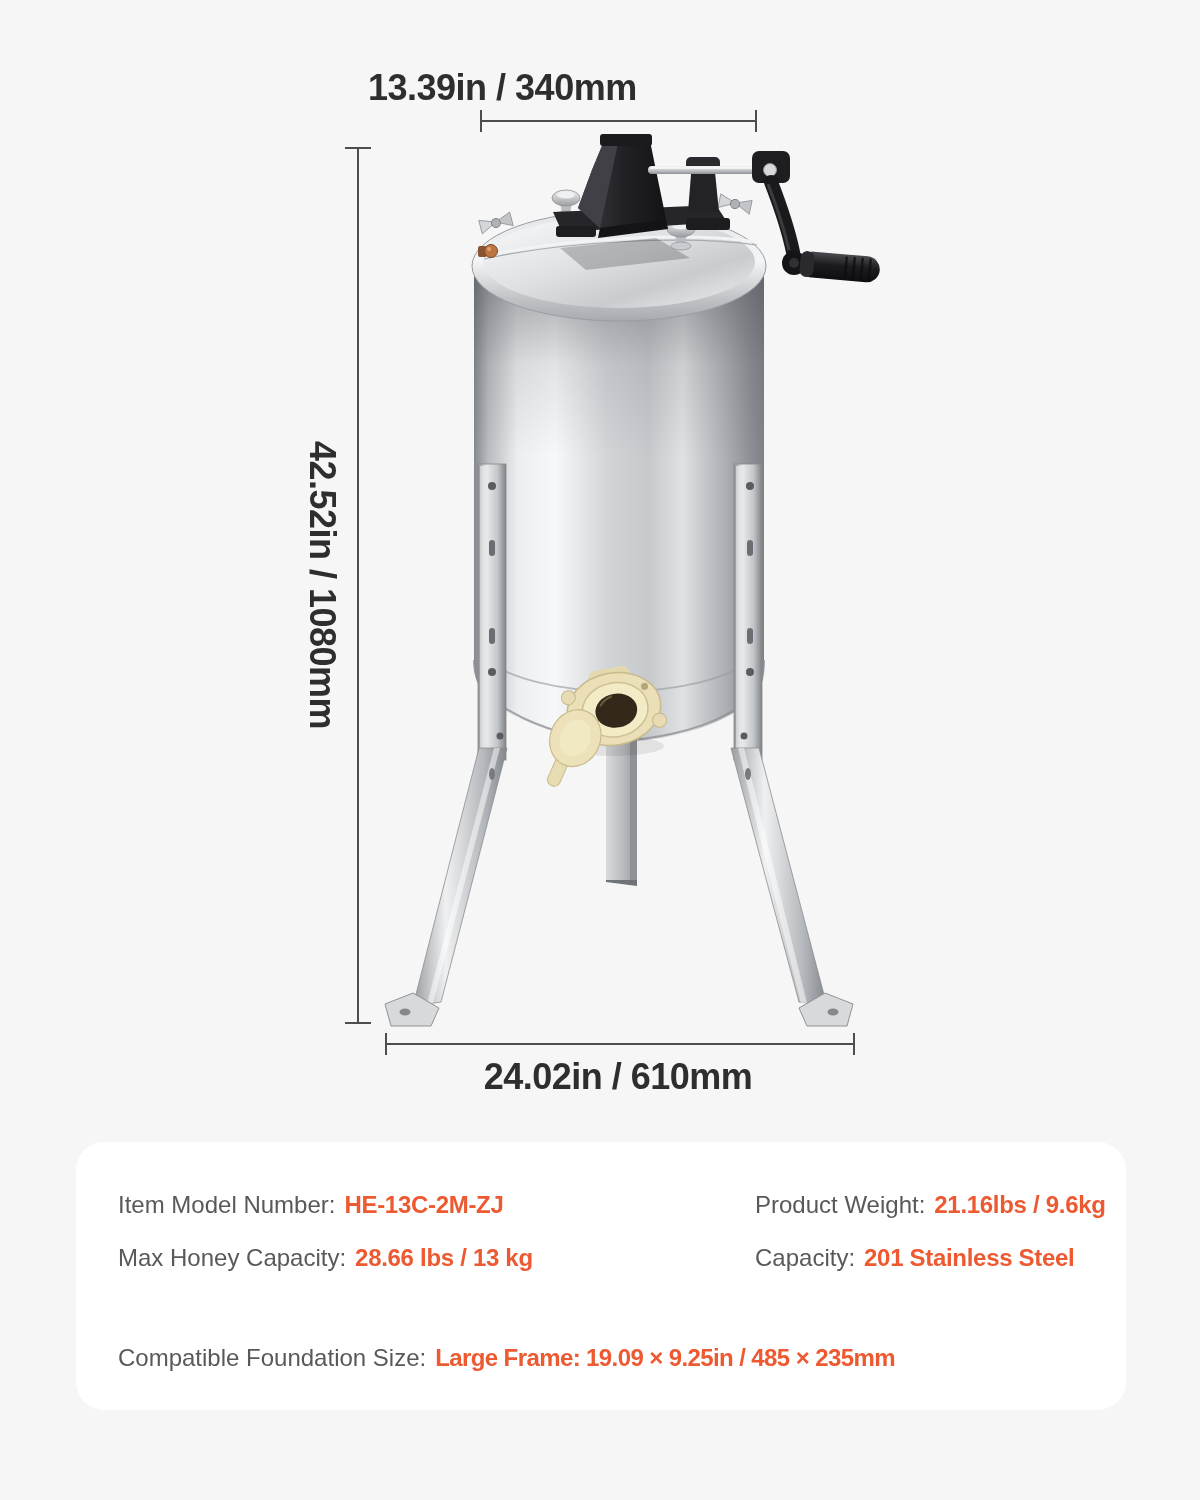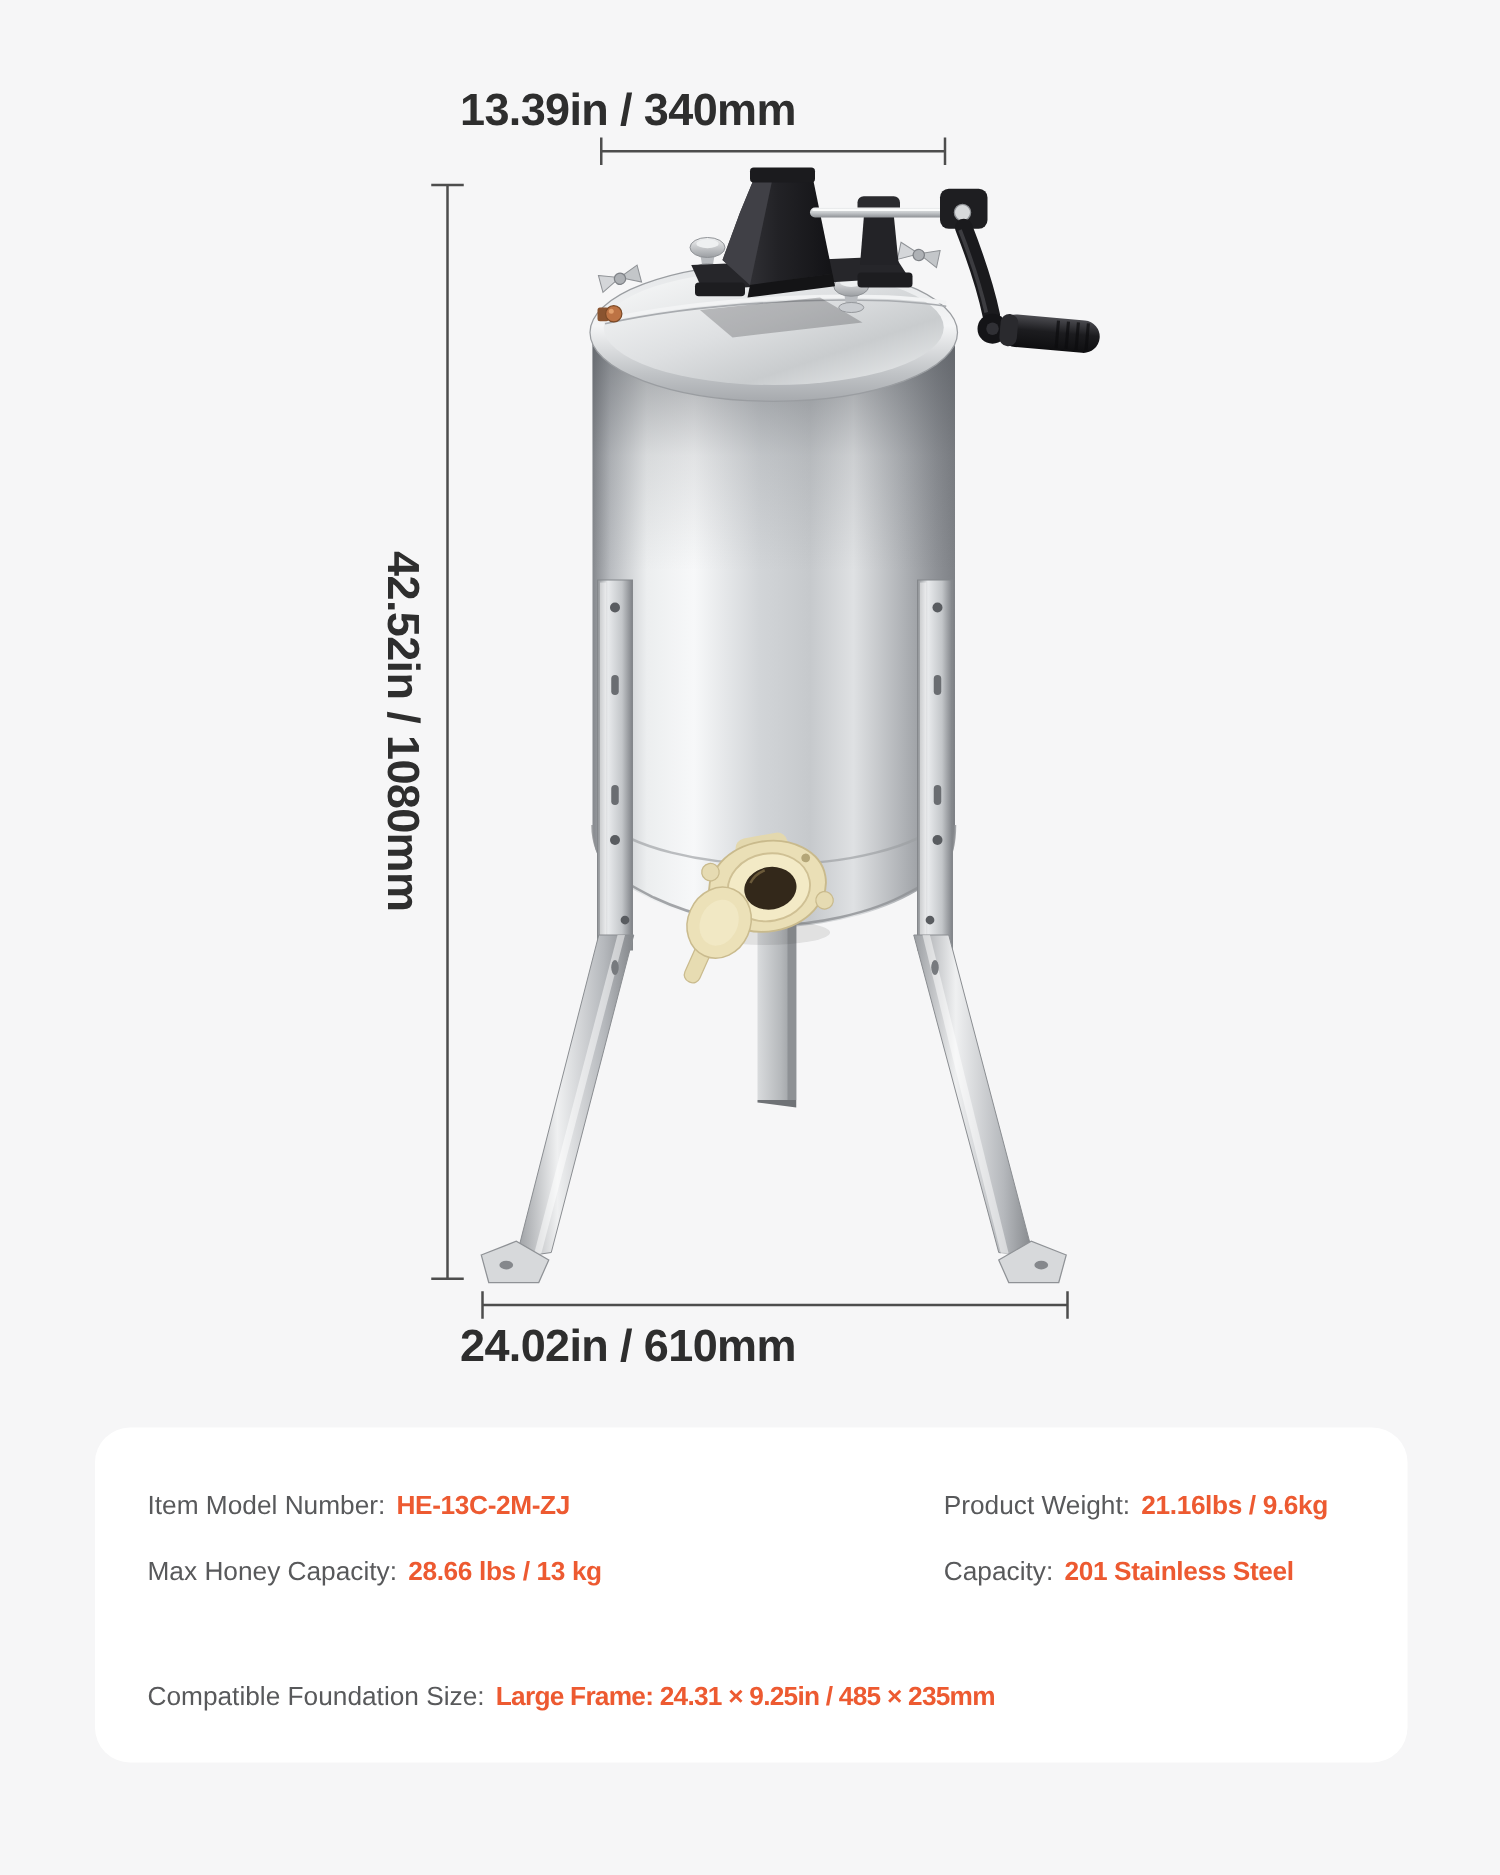--- a/index.html
+++ b/index.html
@@ -1,24 +1,24 @@
 <!DOCTYPE html>
 <html style="--accent: #ED5A31; --label-text: #58595B; --dimension-text: #2E2E2E; --dimension-line: #4D4D4D; --background: #F6F6F7; --card-background: #FFFFFF; --steel-light: #F2F3F4; --steel-dark: #84878B; --crank-black: #1A1A1D; --valve-cream: #EDE3BA;"><head>
 <meta charset="utf-8">
 <style>
   html,body{margin:0;padding:0;}
   body{background:#e9e9ea;font-family:"Liberation Sans",sans-serif;}
   .page{position:relative;width:1200px;height:1500px;margin:0 auto;background:var(--background,#F6F6F7);overflow:hidden;}
   .fig-svg{position:absolute;left:0;top:0;width:1200px;height:1140px;}
   .dim{position:absolute;color:var(--dimension-text,#2E2E2E);font-size:36px;font-weight:700;letter-spacing:-0.5px;white-space:nowrap;}
   .dim-top{left:368px;top:67px;width:500px;text-align:left;}
-  .dim-bottom{left:368px;top:1056px;width:500px;text-align:left;}
+  .dim-bottom{left:368px;top:1056px;width:500px;text-align:center;}
   .dim-left{left:322px;top:585px;transform:translate(-50%,-50%) rotate(90deg);}
   .spec-card{position:absolute;left:76px;top:1142px;width:1050px;height:268px;background:var(--card-background,#FFFFFF);border-radius:28px;}
-  .spec-cell{position:absolute;font-size:21px;line-height:34px;white-space:nowrap;}
+  .spec-cell{position:absolute;font-size:24px;line-height:34px;white-space:nowrap;}
   .r1{top:46px}.r2{top:99px}.r3{top:151px}.r4{top:199px}
   .c-left{left:42px}.c-right{left:679px}
   .lbl{color:var(--label-text,#58595B);}
   .val{color:var(--accent,#ED5A31);font-weight:700;letter-spacing:-0.3px;margin-left:9px;}
   .val-wide{}
   .cond{letter-spacing:-0.6px;}
 </style>
 </head>
 <body>
 
@@ -267,17 +267,17 @@
 
     <div class="spec-cell r2 c-left">
       <span class="lbl">Max Honey Capacity:</span><span class="val">28.66 lbs / 13 kg</span>
     </div>
     <div class="spec-cell r2 c-right">
       <span class="lbl">Capacity:</span><span class="val val-wide">201 Stainless Steel</span>
     </div>
 
 
     <div class="spec-cell r4 c-left">
-      <span class="lbl">Compatible Foundation Size:</span><span class="val cond">Large Frame: 24.31 × 9.25in / 485 × 235mm</span>
+      <span class="lbl">Compatible Foundation Size:</span><span class="val cond">Large Frame: 19.09 × 9.25in / 485 × 235mm</span>
     </div>
 
   </div>
 </div>
 
 </body></html>

